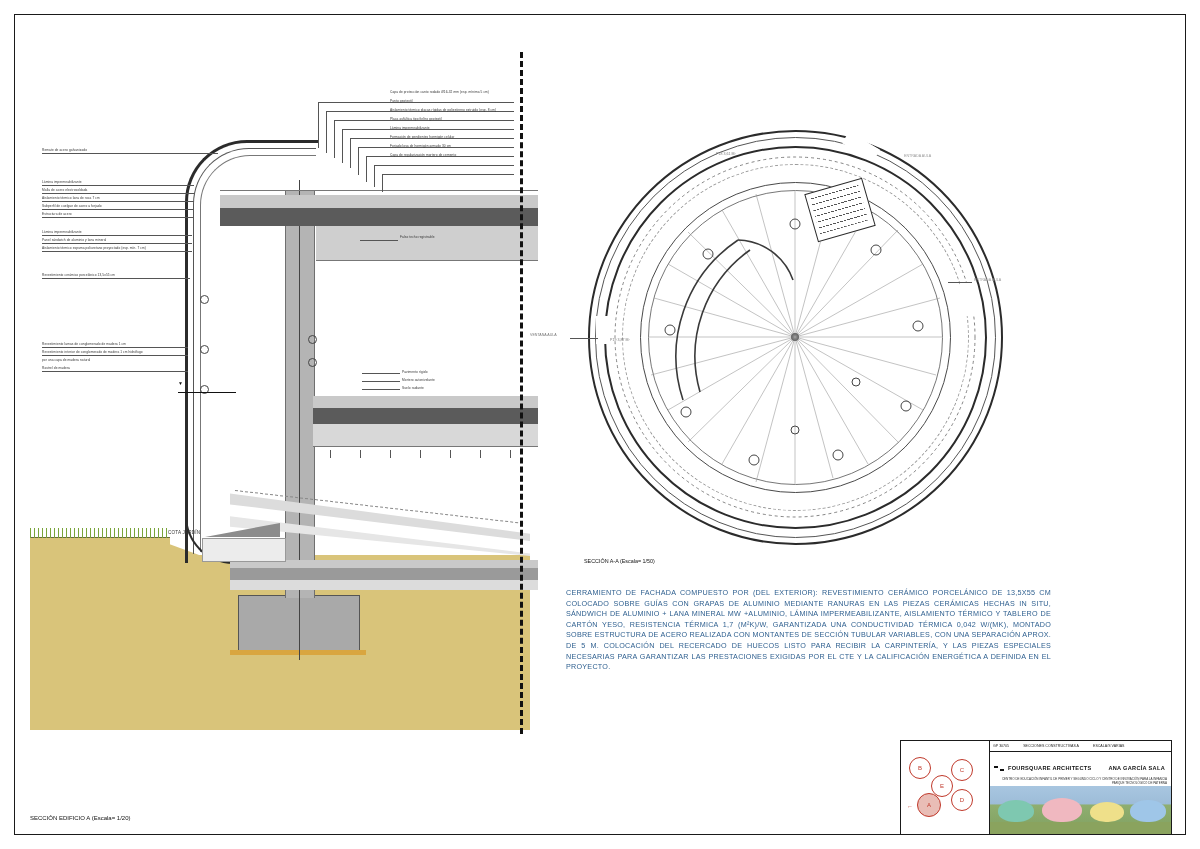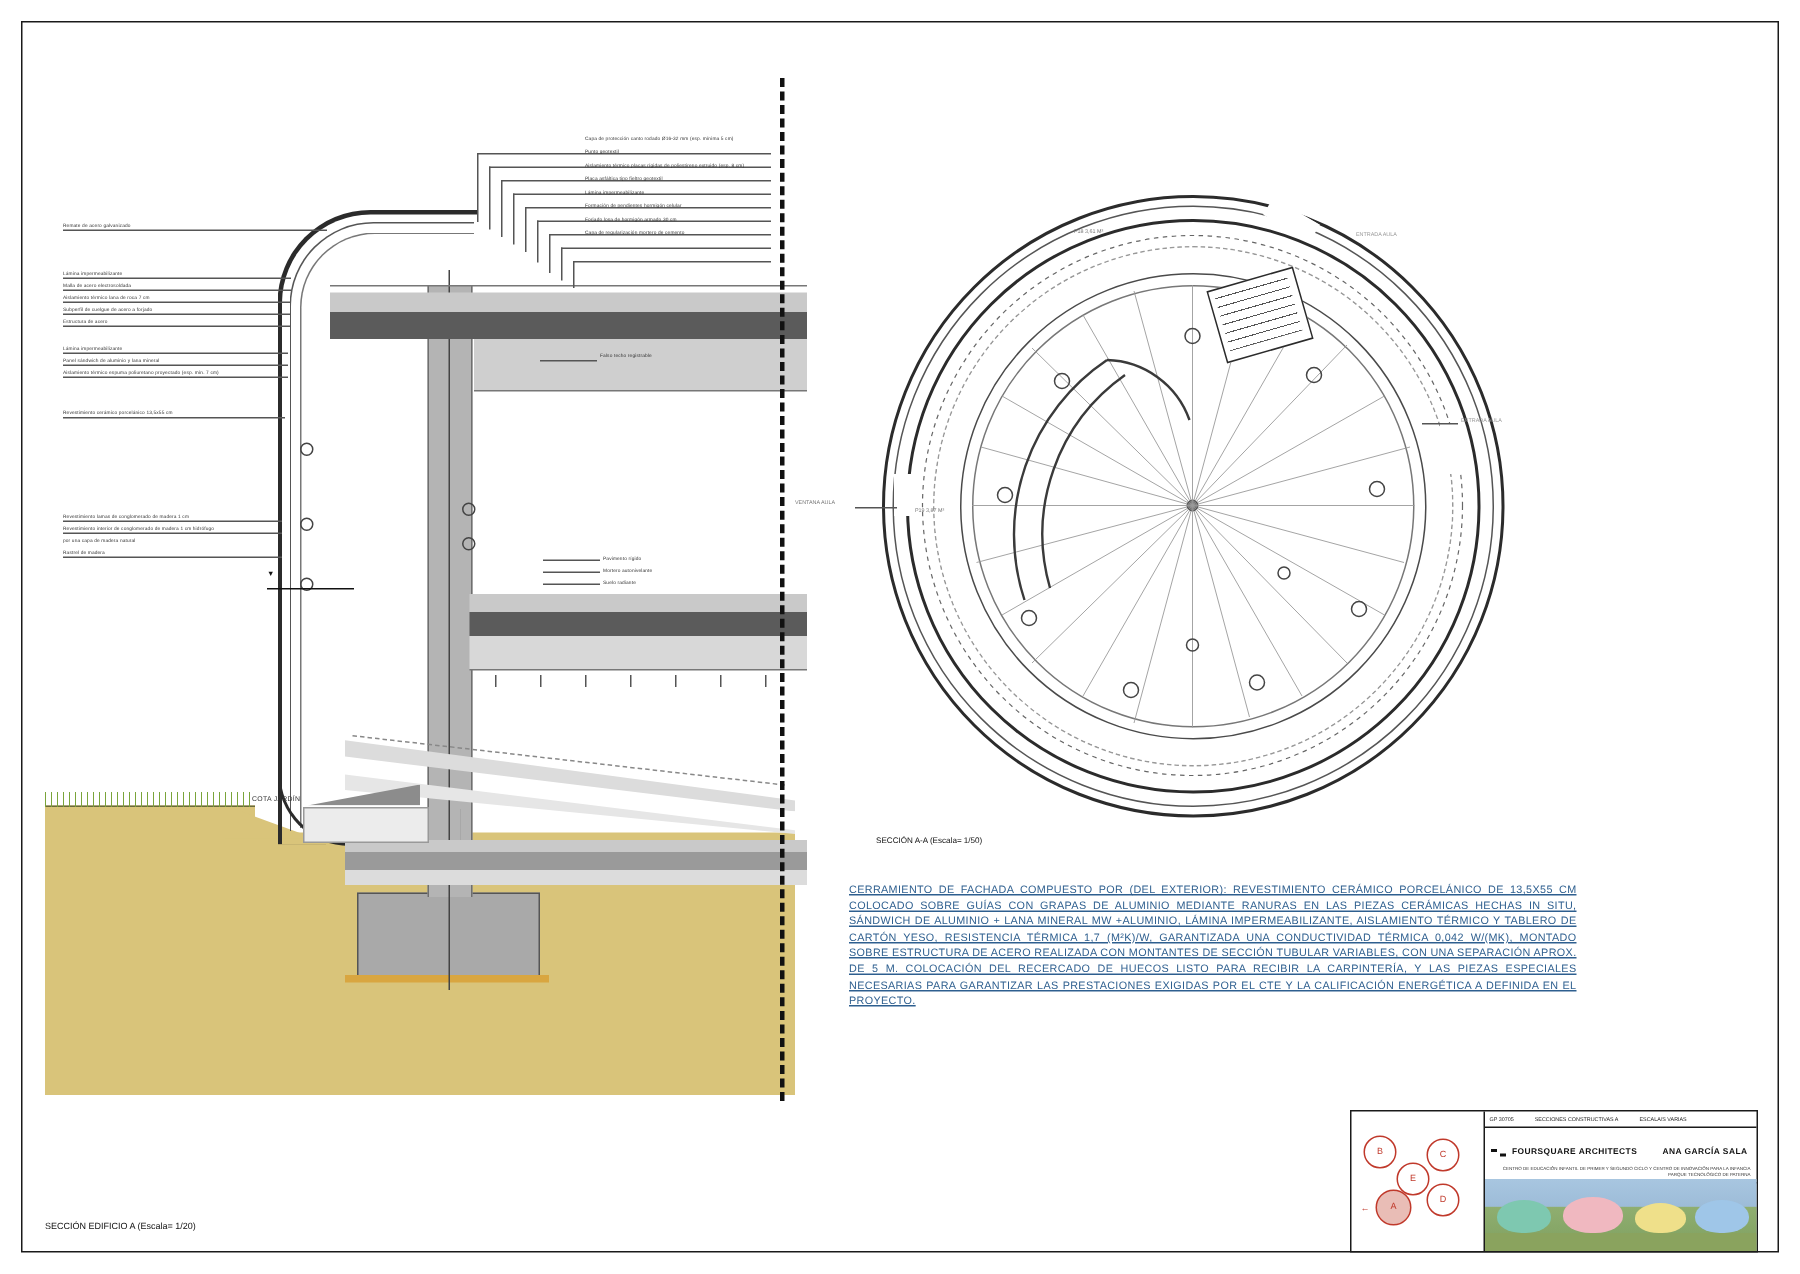--- a/index.html
+++ b/index.html
@@ -23,21 +23,21 @@
   .wallcol{position:absolute;background:#b4b4b4;border-left:.6px solid #6f6f6f;border-right:.6px solid #6f6f6f;}
   .thinline{position:absolute;background:#777;height:.6px;}
   .thinvline{position:absolute;background:#777;width:.6px;}
   .dashcol{position:absolute;width:0;border-left:3px dashed #111;}
 
   
   .plan{position:absolute;left:588px;top:130px;width:430px;height:430px;}
   .circ{position:absolute;border-radius:50%;box-sizing:border-box;}
 
   
-  .spec{position:absolute;left:566px;top:588px;width:485px;color:#2e5f8f;font-size:7.2px;line-height:10.6px;text-align:justify;letter-spacing:.25px;text-decoration:underline;}
+  .spec{position:absolute;left:566px;top:588px;width:485px;color:#2e5f8f;font-size:7.2px;line-height:10.6px;text-align:justify;letter-spacing:.25px;}
 
   
   .tb{position:absolute;left:900px;top:740px;width:272px;height:95px;border:1px solid #1a1a1a;box-sizing:border-box;display:flex;}
   .tb-left{width:88px;border-right:1px solid #1a1a1a;position:relative;}
   .tb-right{flex:1;position:relative;}
   .tb-row1{height:10px;border-bottom:1px solid #1a1a1a;display:flex;align-items:center;font-size:3.6px;color:#222;padding-left:3px;gap:14px;}
   .tb-row2{height:36px;border-bottom:1px solid #1a1a1a;position:relative;}
   .firm{position:absolute;left:6px;top:13px;font-size:5.6px;font-weight:bold;color:#111;letter-spacing:.3px;}
   .author{position:absolute;right:6px;top:13px;font-size:5.6px;font-weight:bold;color:#111;letter-spacing:.3px;}
   .projtxt2{position:absolute;right:6px;top:24px;font-size:3px;color:#333;text-align:right;}

